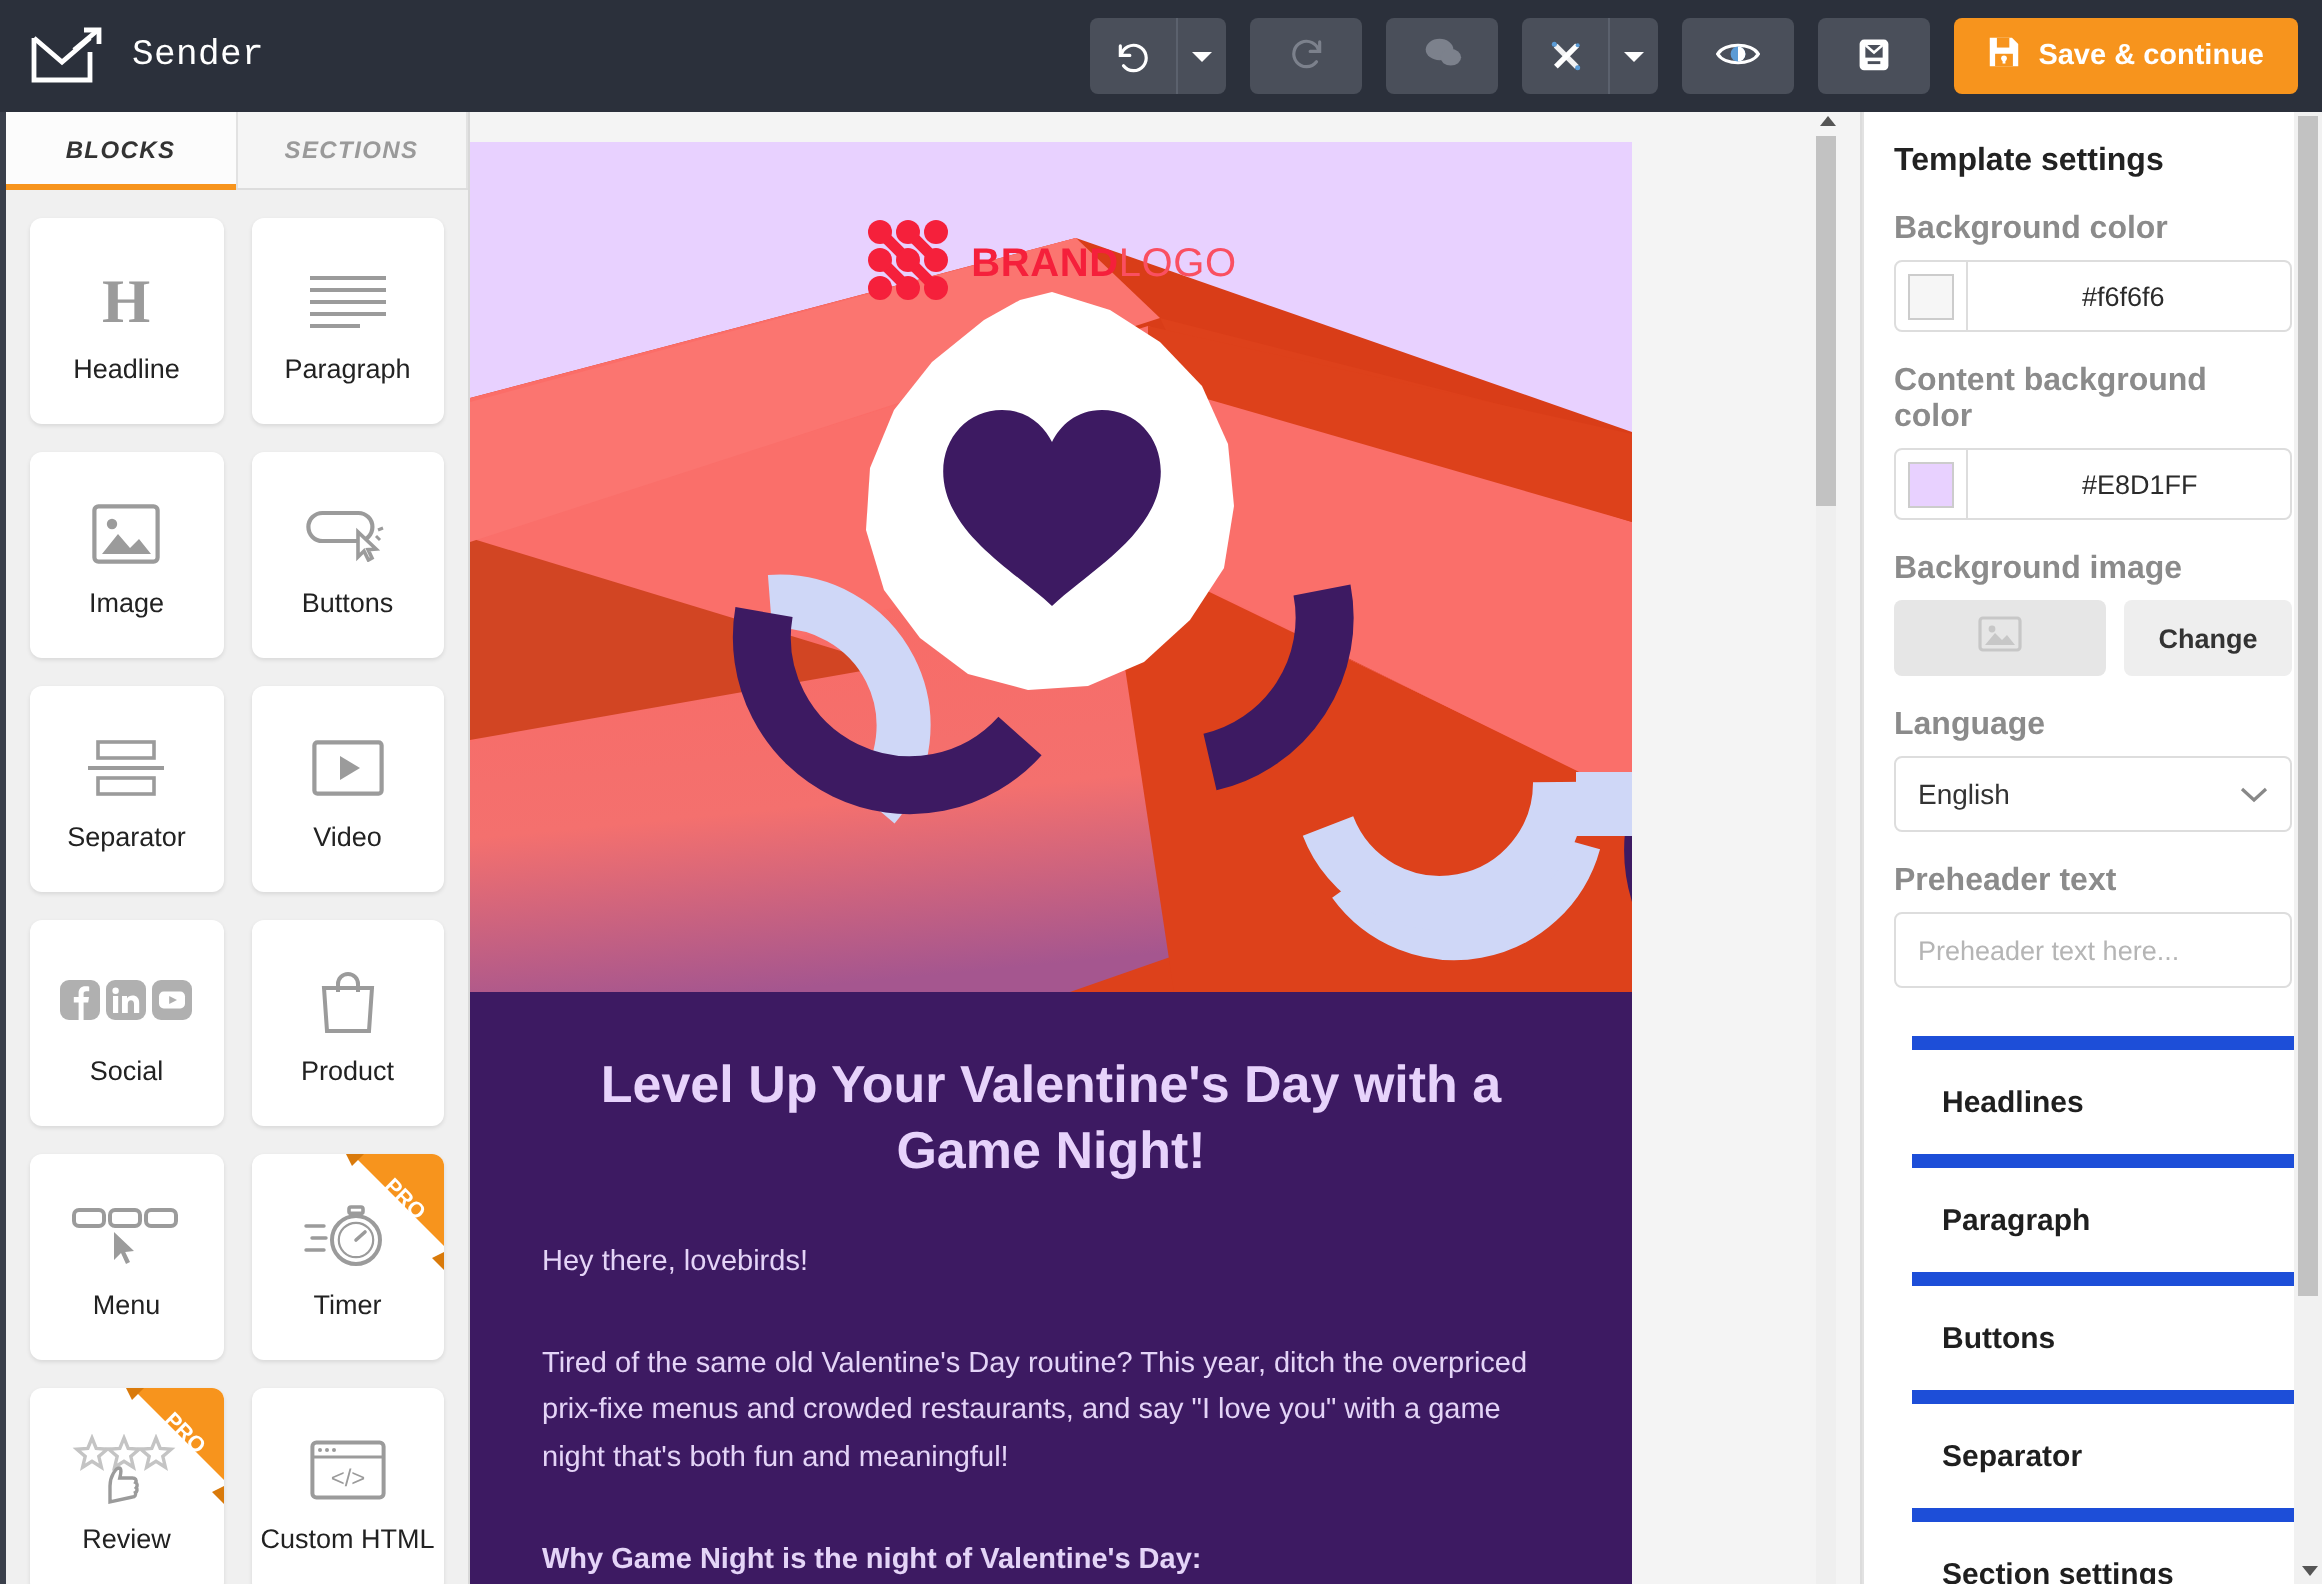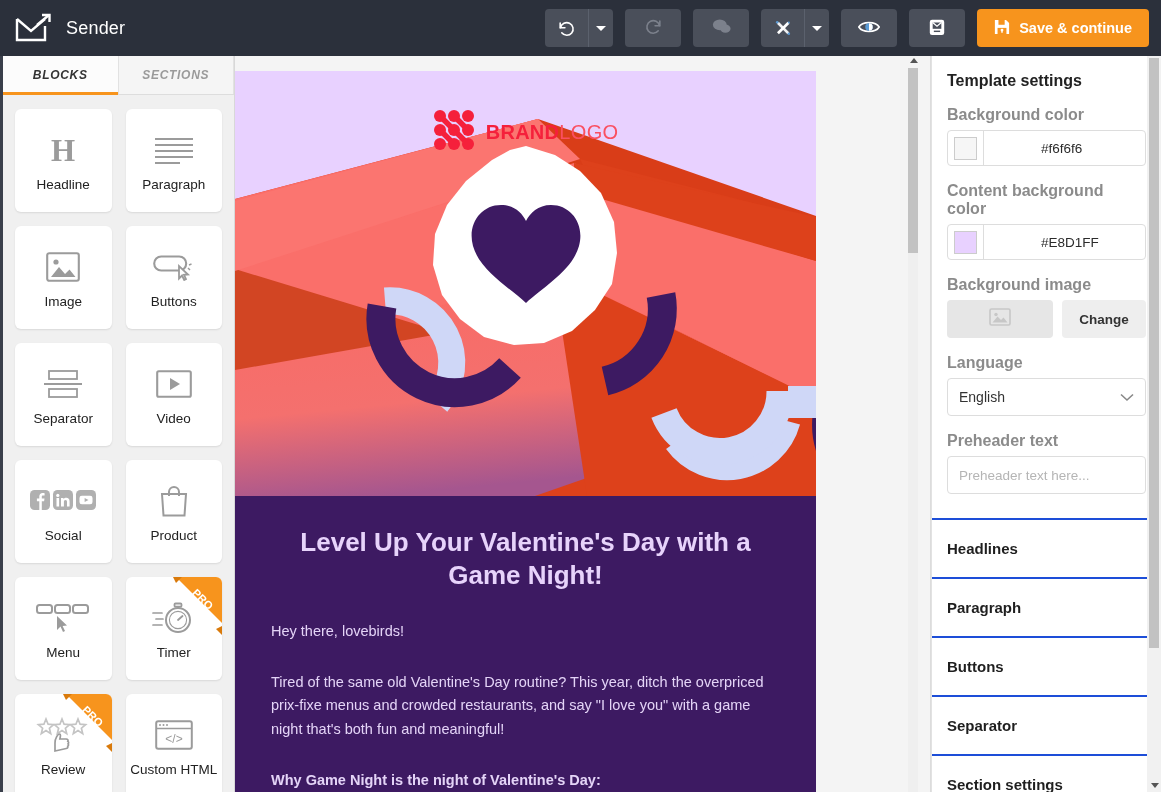--- a/index.html
+++ b/index.html
@@ -12,21 +12,21 @@
   #app { position: relative; width: 1161px; height: 792px; display: flex; flex-direction: column; }
 
   
   .topbar {
     height: 56px; min-height: 56px;
     background: #2b303b;
     display: flex; align-items: center;
     padding: 0 12px 0 0;
     position: relative;
   }
-  .brand { display: flex; align-items: center; gap: 14px; padding-left: 14px; width: 285px; }
+  .brand { display: flex; align-items: center; gap: 14px; padding-left: 14px; width: 285px; font-family: Liberation Mono, monospace; }
   .brand-mark { width: 38px; height: 30px; display:block; }
   .brand-name { color: #ffffff; font-size: 18px; letter-spacing: .2px; }
 
   .tools { display: flex; align-items: center; gap: 12px; margin-left: auto; }
   .tbtn {
     height: 38px; background: #4a4f5a; border-radius: 4px;
     display: flex; align-items: center; justify-content: center;
     color: #ffffff; cursor: pointer; border: none;
   }
   .tbtn.plain { width: 56px; }
@@ -105,21 +105,21 @@
   .swatch { width: 23px; height: 23px; border: 1px solid #ccc; }
   .color-val { flex:1; display:flex; align-items:center; padding-left: 11px; font-size: 13.5px; color: #2b2b2b; }
   .bgimage-row { display: flex; gap: 9px; }
   .bgimage-box { flex: 1; height: 38px; background: #e6e6e6; border-radius: 4px; display:flex; align-items:center; justify-content:center; }
   .change-btn { width: 84px; height: 38px; background: #eeeeee; border: none; border-radius: 4px; font-size: 13.5px; font-weight: bold; color: #333; cursor: pointer; font-family: inherit; }
   .select-box { height: 38px; border: 1px solid #ddd; border-radius: 4px; display: flex; align-items:center; padding: 0 11px; font-size: 14px; color: #333; cursor: pointer; }
   .select-box .chev { margin-left: auto; color:#777; }
   .text-input { height: 38px; border: 1px solid #ddd; border-radius: 4px; display:flex; align-items:center; padding: 0 11px; font-size: 13.5px; color: #b5b5b5; }
   .rp-section {
     height: 59px; display: flex; align-items: center; padding: 0 15px;
-    border-top: 2px solid #1d4ed8; font-size: 15px; font-weight: bold; color: #1f1f1f; cursor: pointer;
+    border-top: 7px solid #1d4ed8; font-size: 15px; font-weight: bold; color: #1f1f1f; cursor: pointer; margin-left: 24px;
   }
   .rp-scroll { position: absolute; right: 0; top: 0; width: 14px; height: 100%; background: #f1f1f1; }
   .rp-scroll .thumb { position: absolute; top: 2px; left: 2px; width: 10px; height: 590px; background: #c2c2c2; }
   .rp-scroll .dn { position:absolute; bottom:4px; left:4px; width:0;height:0; border-left:4px solid transparent;border-right:4px solid transparent;border-top:5px solid #555; }
 </style>
 </head>
 <body>
 
 <div id="app">
 

